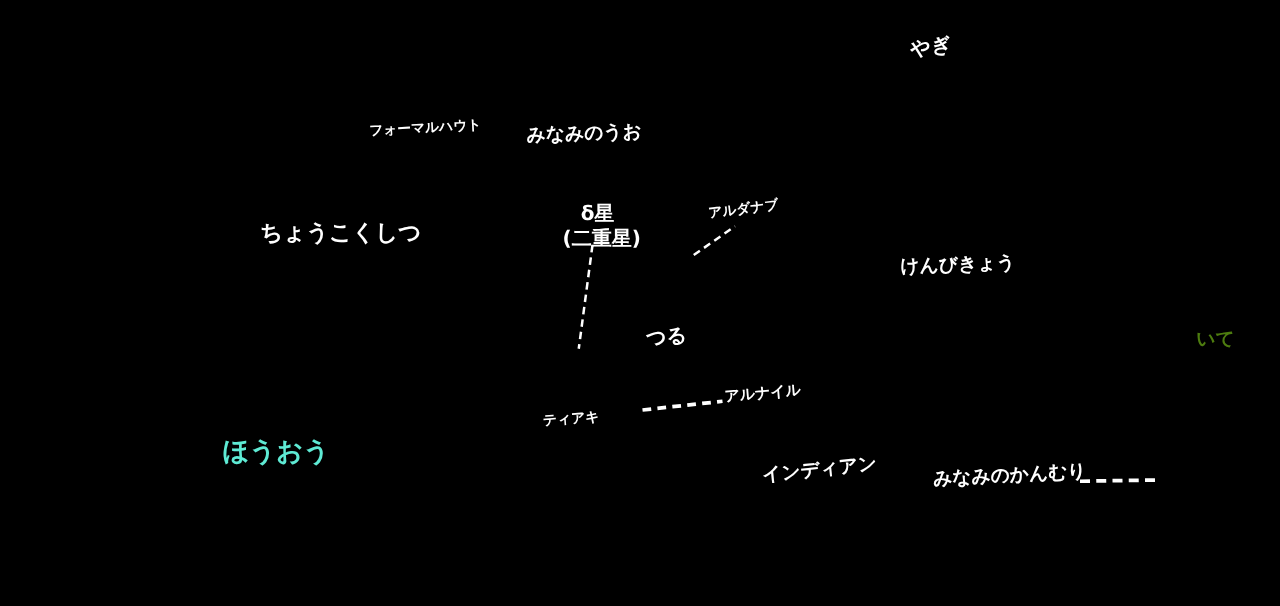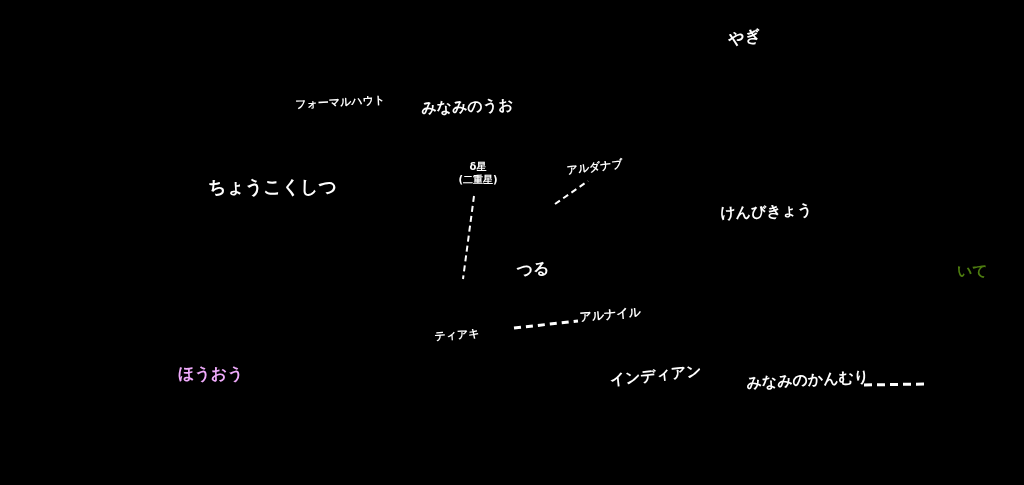--- a/index.html
+++ b/index.html
@@ -44,25 +44,25 @@
       <line x1="474" y1="196" x2="463" y2="279" stroke="#ffffff" stroke-width="2" stroke-dasharray="6 4"></line>
       <line x1="555" y1="204" x2="588" y2="181" stroke="#ffffff" stroke-width="2" stroke-dasharray="6 4"></line>
       <line x1="514" y1="328" x2="578" y2="321" stroke="#ffffff" stroke-width="3" stroke-dasharray="7 5"></line>
       <line x1="864" y1="385" x2="925" y2="384" stroke="#ffffff" stroke-width="3" stroke-dasharray="8 5"></line>
     </svg>
   <div id="labels-layer">
       <div class="sky-label" style="left: 727px; top: 30px; font-size: 16px; transform: rotate(-8deg); color: rgb(255, 255, 255);">やぎ</div>
       <div class="sky-label" style="left: 295px; top: 98px; font-size: 11px; transform: rotate(-3deg); color: rgb(255, 255, 255);">フォーマルハウト</div>
       <div class="sky-label" style="left: 421px; top: 99px; font-size: 15px; transform: rotate(-2deg); color: rgb(255, 255, 255);">みなみのうお</div>
       <div class="sky-label" style="left: 208px; top: 176px; font-size: 18px; color: #ffffff;">ちょうこくしつ</div>
-      <div class="sky-label center" style="left: 450px; top: 161px; font-size: 10px; width: 56px; color: rgb(255, 255, 255);">δ星
+      <div class="sky-label center" style="left: 450px; top: 161px; font-size: 16px; width: 56px; color: rgb(255, 255, 255);">δ星
 (二重星)</div>
       <div class="sky-label" style="left: 566px; top: 164px; font-size: 11px; transform: rotate(-7deg); color: rgb(255, 255, 255);">アルダナブ</div>
       <div class="sky-label" style="left: 720px; top: 204px; font-size: 15px; transform: rotate(-2deg); color: rgb(255, 255, 255);">けんびきょう</div>
       <div class="sky-label" style="left: 516px; top: 261px; font-size: 16px; transform: rotate(-5deg); color: rgb(255, 255, 255);">つる</div>
       <div class="sky-label" style="left: 957px; top: 262px; font-size: 15px; color: #4d7c0f;">いて</div>
       <div class="sky-label" style="left: 434px; top: 330px; font-size: 11px; transform: rotate(-4deg); color: rgb(255, 255, 255);">ティアキ</div>
       <div class="sky-label" style="left: 579px; top: 310px; font-size: 12px; transform: rotate(-5deg); color: rgb(255, 255, 255);">アルナイル</div>
-      <div class="sky-label" style="left: 178px; top: 364px; font-size: 16px; color: #f0abfc;">ほうおう</div>
+      <div class="sky-label" style="left: 178px; top: 348px; font-size: 21px; color: #5eead4;">ほうおう</div>
       <div class="sky-label" style="left: 609px; top: 371px; font-size: 15px; transform: rotate(-6deg); color: rgb(255, 255, 255);">インディアン</div>
       <div class="sky-label" style="left: 746px; top: 374px; font-size: 15px; transform: rotate(-3deg); color: rgb(255, 255, 255);">みなみのかんむり</div>
     </div>
 </div>
 
 </body></html>

